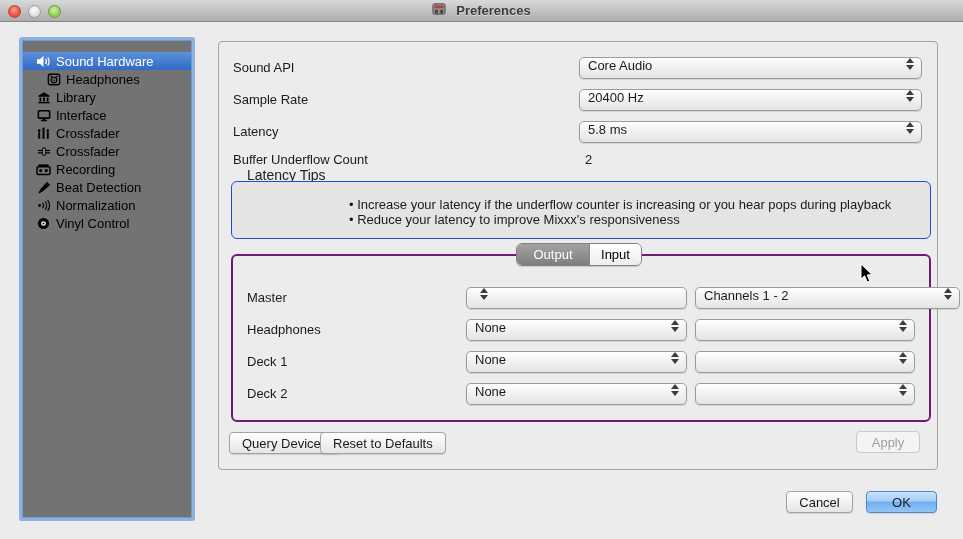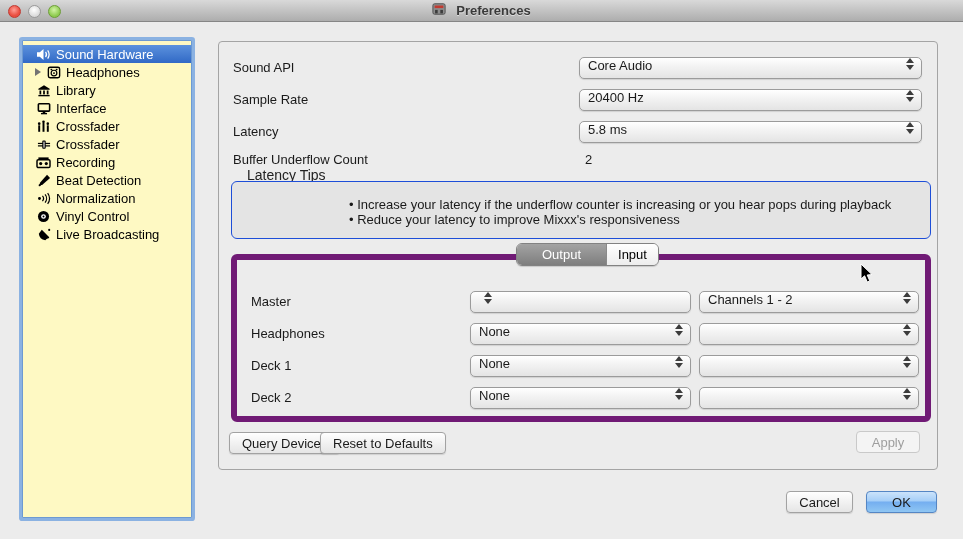--- a/index.html
+++ b/index.html
@@ -14,22 +14,22 @@
   .traffic { position:absolute; left:8px; top:4.5px; display:flex; gap:7px; }
   .tl { width:13px; height:13px; border-radius:50%; }
   .tl.red   { background:radial-gradient(circle at 5px 4px,#ff9e95,#ea4f41 60%); border:1px solid #c13a31; }
   .tl.gray  { background:radial-gradient(circle at 5px 4px,#ffffff,#d9d9d9 70%); border:1px solid #9a9a9a; }
   .tl.green { background:radial-gradient(circle at 5px 4px,#d2f3a5,#8ecb4f 65%); border:1px solid #6d9e37; }
   .title-wrap { display:flex; align-items:center; gap:10px; }
   .title-text { font-weight:bold; color:#3a3a3a; text-shadow:0 1px 0 rgba(255,255,255,.5); }
 
   
   .sidebar { position:absolute; left:22px; top:40px; width:170px; height:478px;
-    background:#fef9c3; border:1px solid #6d9ad2; box-shadow:0 0 0 3px rgba(122,168,224,.85);
-    border-radius:1px; padding-top:4px; }
+    background:#737373; border:1px solid #6d9ad2; box-shadow:0 0 0 3px rgba(122,168,224,.85);
+    border-radius:1px; padding-top:11px; }
   .side-item { height:18px; display:flex; align-items:center; color:#000; cursor:default; }
   .side-item .spacer { width:10px; }
   .side-item .disclosure { width:10px; display:flex; justify-content:center; }
   .tri-right { width:0; height:0; border-top:4px solid transparent; border-bottom:4px solid transparent; border-left:6px solid #737373; }
   .side-item .icn { width:17px; height:14px; margin:0 4px 0 12px; display:flex; align-items:center; justify-content:center; flex:0 0 auto; }
   .side-item.has-disclosure .icn { margin-left:2px; }
   .side-item svg { display:block; }
   .side-item.selected { background:linear-gradient(#5c92dd,#3169c6); color:#fff; }
   .side-item .lbl { white-space:nowrap; }
 
@@ -50,23 +50,23 @@
   
   .tips-title { position:absolute; font-size:14px; color:#222; }
   .tips-box { position:absolute; background:#e4e4e4; border:1px solid #1d4ed8; border-radius:6px; }
   .tips-box .bullet { position:absolute; left:117px; white-space:nowrap; }
   .tips-box .bullet::before { content:"• "; }
 
   
   .tab-capsule { position:absolute; display:flex; height:23px; border:1px solid #828282;
     border-radius:6px; overflow:hidden; z-index:2; box-shadow:0 1px 1px rgba(0,0,0,.15); }
   .tab-seg { display:flex; align-items:center; justify-content:center; cursor:default; }
-  .tab-seg.active { width:90px; background:linear-gradient(#a3a3a3,#7e7e7e); color:#fff; border-right:1px solid #8a8a8a; }
+  .tab-seg.active { width:73px; background:linear-gradient(#a3a3a3,#7e7e7e); color:#fff; border-right:1px solid #8a8a8a; }
   .tab-seg.inactive { width:51px; background:linear-gradient(#ffffff,#ededed); color:#000; }
-  .tab-box { position:absolute; border:6px solid #701a75; border-radius:6px; }
+  .tab-box { position:absolute; border:2px solid #701a75; border-radius:6px; }
 
   
   .btn { position:absolute; height:22px; background:linear-gradient(#ffffff,#f3f3f3 45%,#e5e5e5);
     border:1px solid #a2a2a2; border-radius:4px; box-shadow:0 1px 1px rgba(0,0,0,.12);
     display:flex; align-items:center; justify-content:center; font-size:13px; padding:0 12px; cursor:default; white-space:nowrap; }
   .btn.disabled { background:#f4f4f4; border-color:#c9c9c9; color:#9e9e9e; box-shadow:none; }
   .btn.default { background:linear-gradient(#cbe3fb,#a5cef7 45%,#74aef0 50%,#8fc6f3);
     border-color:#5586c4; }
 
   .static-val { position:absolute; white-space:nowrap; }
@@ -215,30 +215,20 @@
       <span class="icn">
         <svg width="13" height="13" viewBox="0 0 16 16" fill="currentColor">
           <circle cx="8" cy="8" r="6.8"></circle>
           <circle cx="8" cy="8" r="2.9" fill="#fff"></circle>
           <circle cx="8" cy="8" r="1.2"></circle>
         </svg>
       </span>
       <span class="lbl">Vinyl Control</span>
     </div>
 
-    <div class="side-item">
-      <span class="icn">
-        <svg width="14" height="13" viewBox="0 0 16 15" fill="currentColor">
-          <path d="M2 6.5a8.5 8.5 0 0 0 7.5 7.5l4-4L5.5 2z"></path>
-          <rect x="9" y="11.5" width="5" height="1.6" transform="rotate(-18 9 12)"></rect>
-          <circle cx="14" cy="2.2" r="1.2"></circle>
-        </svg>
-      </span>
-      <span class="lbl">Live Broadcasting</span>
-    </div>
   </div>
 
   <div class="main-box">
 
     <span class="flabel" style="left:14px; top:18px;">Sound API</span>
     <div class="dd" style="left:360px; top:15px; width:343px;">
       <span class="val">Core Audio</span>
       <span class="arrows">
           <span class="arr-up"></span>
           <span class="arr-dn"></span>
@@ -283,21 +273,21 @@
 
     <div class="tab-box" style="left:12px; top:212px; width:700px; height:168px;">
 
       <span class="flabel" style="left:14px; top:34px;">Master</span>
       <div class="dd" style="left:233px; top:31px; width:221px;">
         <span class="arrows">
             <span class="arr-up"></span>
             <span class="arr-dn"></span>
           </span>
       </div>
-      <div class="dd" style="left:462px; top:31px; width:220px;">
+      <div class="dd" style="left:462px; top:31px; width:265px;">
         <span class="val">Channels 1 - 2</span>
         <span class="arrows">
             <span class="arr-up"></span>
             <span class="arr-dn"></span>
           </span>
       </div>
 
       <span class="flabel" style="left:14px; top:66px;">Headphones</span>
       <div class="dd" style="left:233px; top:63px; width:221px;">
         <span class="val">None</span>

